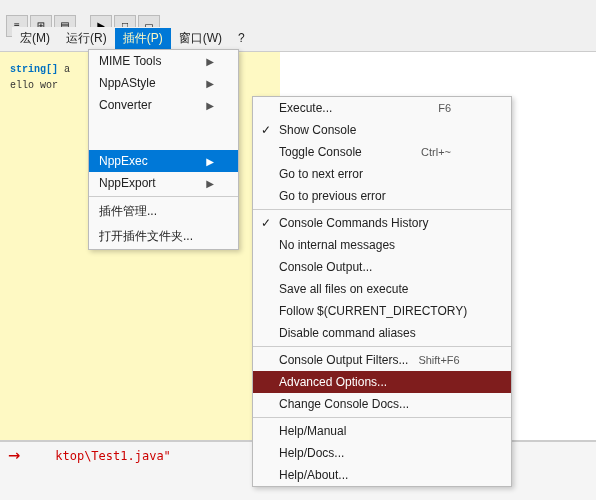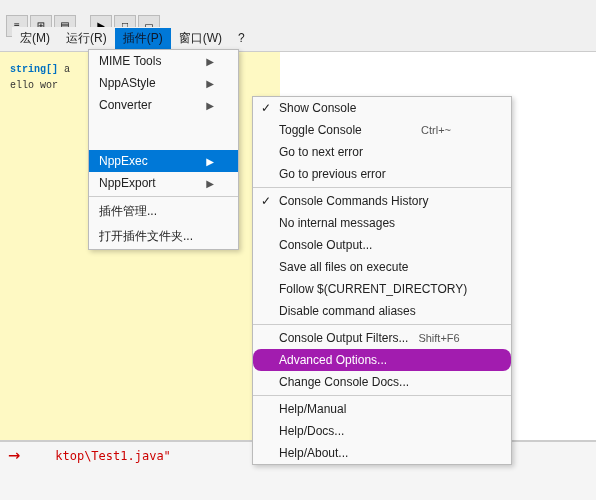--- a/index.html
+++ b/index.html
@@ -116,21 +116,21 @@
     .menu-bar-item {
       padding: 2px 8px;
       cursor: pointer;
       font-size: 12px;
       color: #222;
       white-space: nowrap;
     }
 
     .menu-bar-item.active {
       background: #0078d7;
-      color: #0f172a;
+      color: #fef9c3;
     }
 
     
     .dropdown-l1 {
       position: absolute;
       top: 49px;
       left: 88px;
       width: 151px;
       background: #f9f9f9;
       border: 1px solid #bbb;
@@ -188,23 +188,22 @@
       display: flex;
       align-items: center;
       justify-content: space-between;
       position: relative;
       white-space: nowrap;
       font-size: 12px;
       color: #222;
     }
 
     .dropdown-l2 .menu-item.highlighted {
-      background: #a21caf;
+      background: #7f1d1d;
       color: #fff;
-      border-radius: 8px;
     }
 
     .dropdown-l2 .menu-item .checkmark {
       position: absolute;
       left: 8px;
       font-size: 12px;
       color: #222;
     }
 
     .dropdown-l2 .menu-item .shortcut {
@@ -301,20 +300,24 @@
   <div class="menu-item">
     <span>插件管理...</span>
   </div>
   <div class="menu-item">
     <span>打开插件文件夹...</span>
   </div>
 </div>
 
 <div class="dropdown-l2">
 
+  <div class="menu-item">
+    <span>Execute...</span>
+    <span class="shortcut">F6</span>
+  </div>
 
 
   <div class="menu-item">
     <span class="checkmark">✓</span>
     <span>Show Console</span>
     <span class="shortcut"></span>
   </div>
 
   <div class="menu-item">
     <span>Toggle Console</span>

